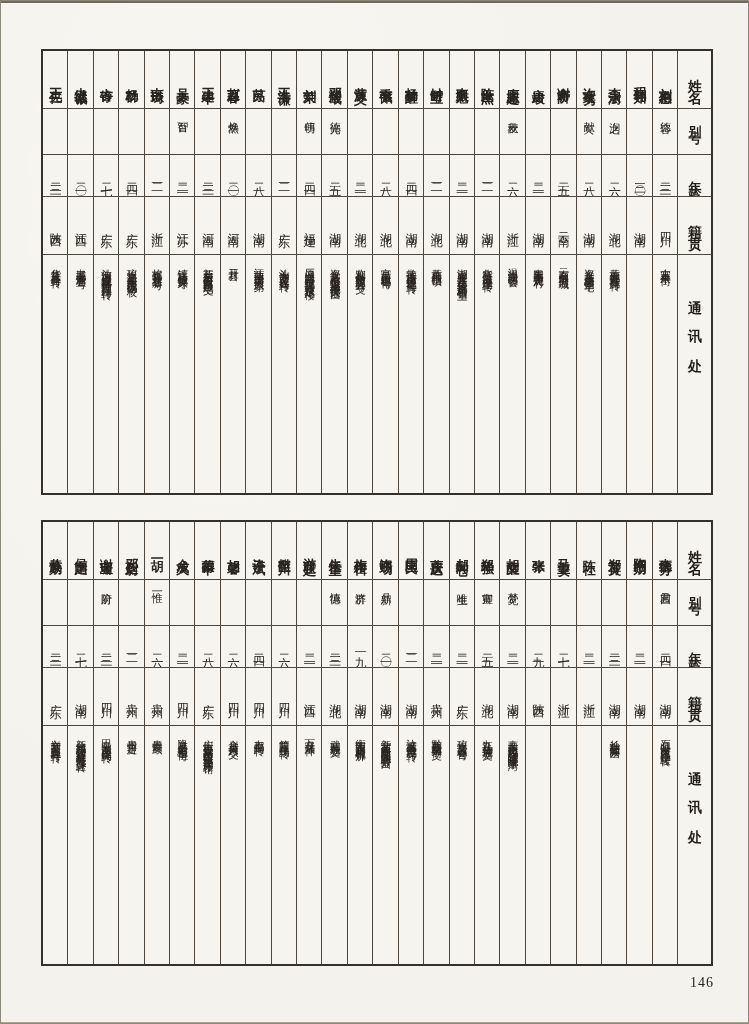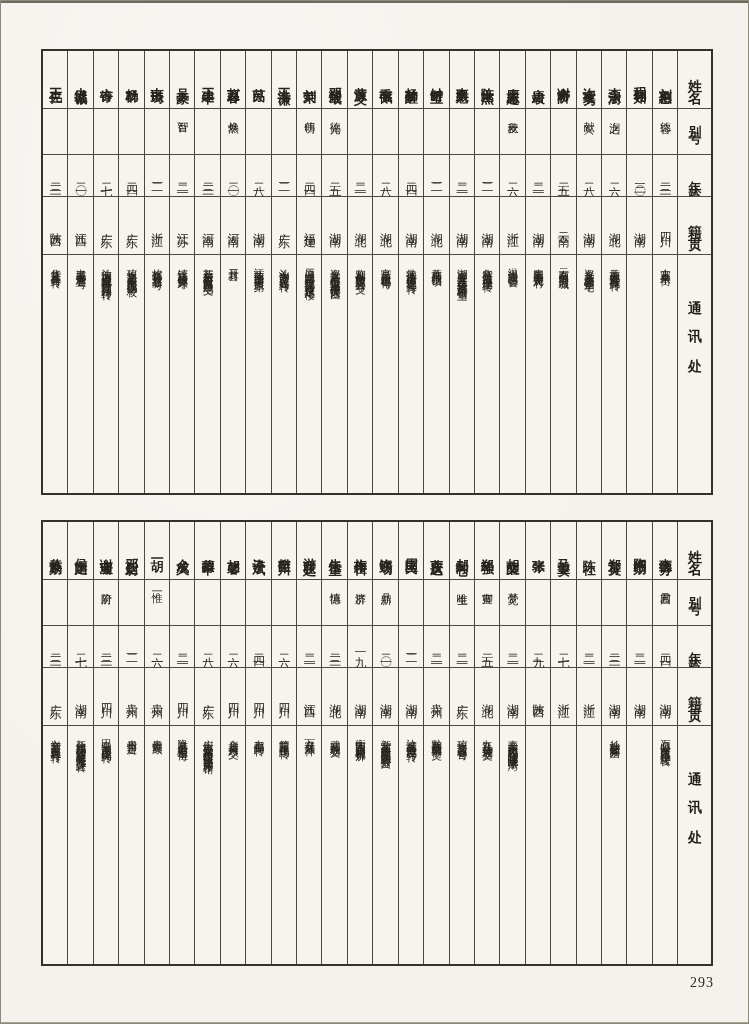--- a/index.html
+++ b/index.html
@@ -957,14 +957,14 @@
       </div>
       <div class="cell origin">
         <span class="vtext">籍贯</span>
       </div>
       <div class="cell address">
         <span class="vtext">通讯处</span>
       </div>
     </div>
   </section>
 
-  <div class="page-number">293</div>
+  <div class="page-number">146</div>
 </div>
 
 </body></html>

